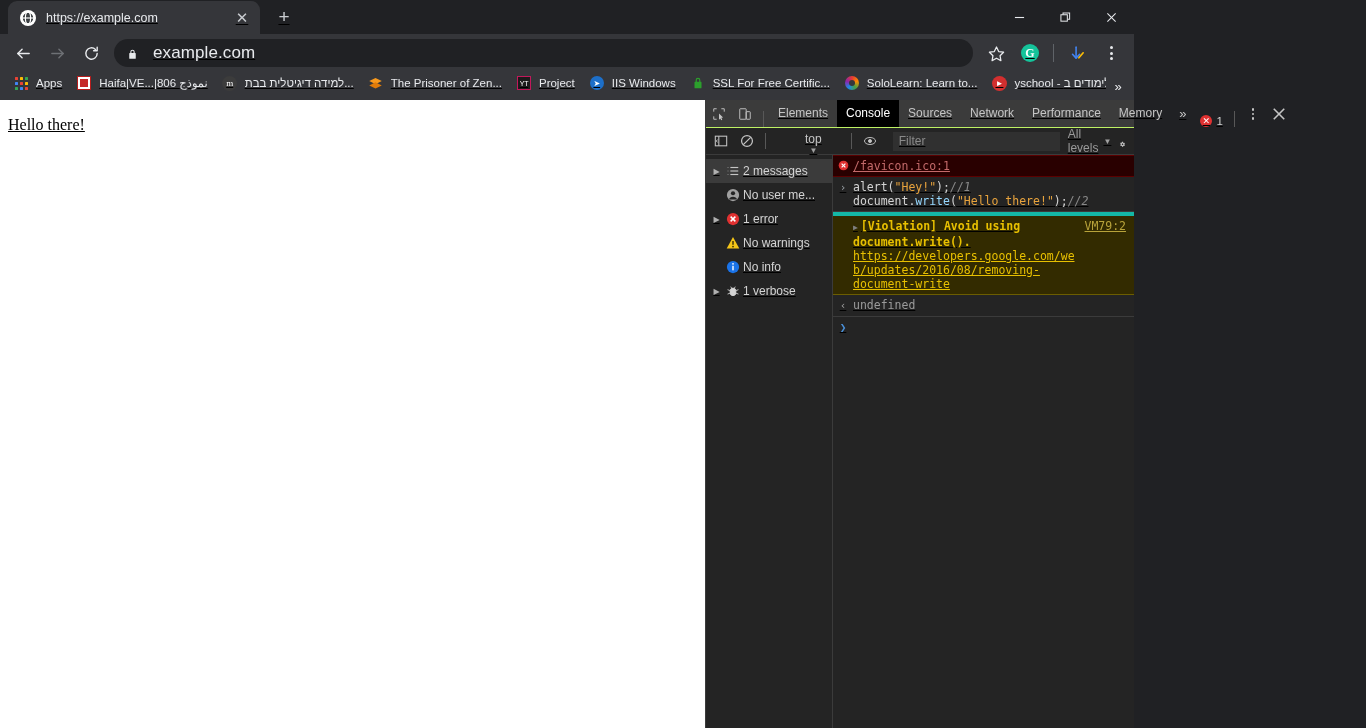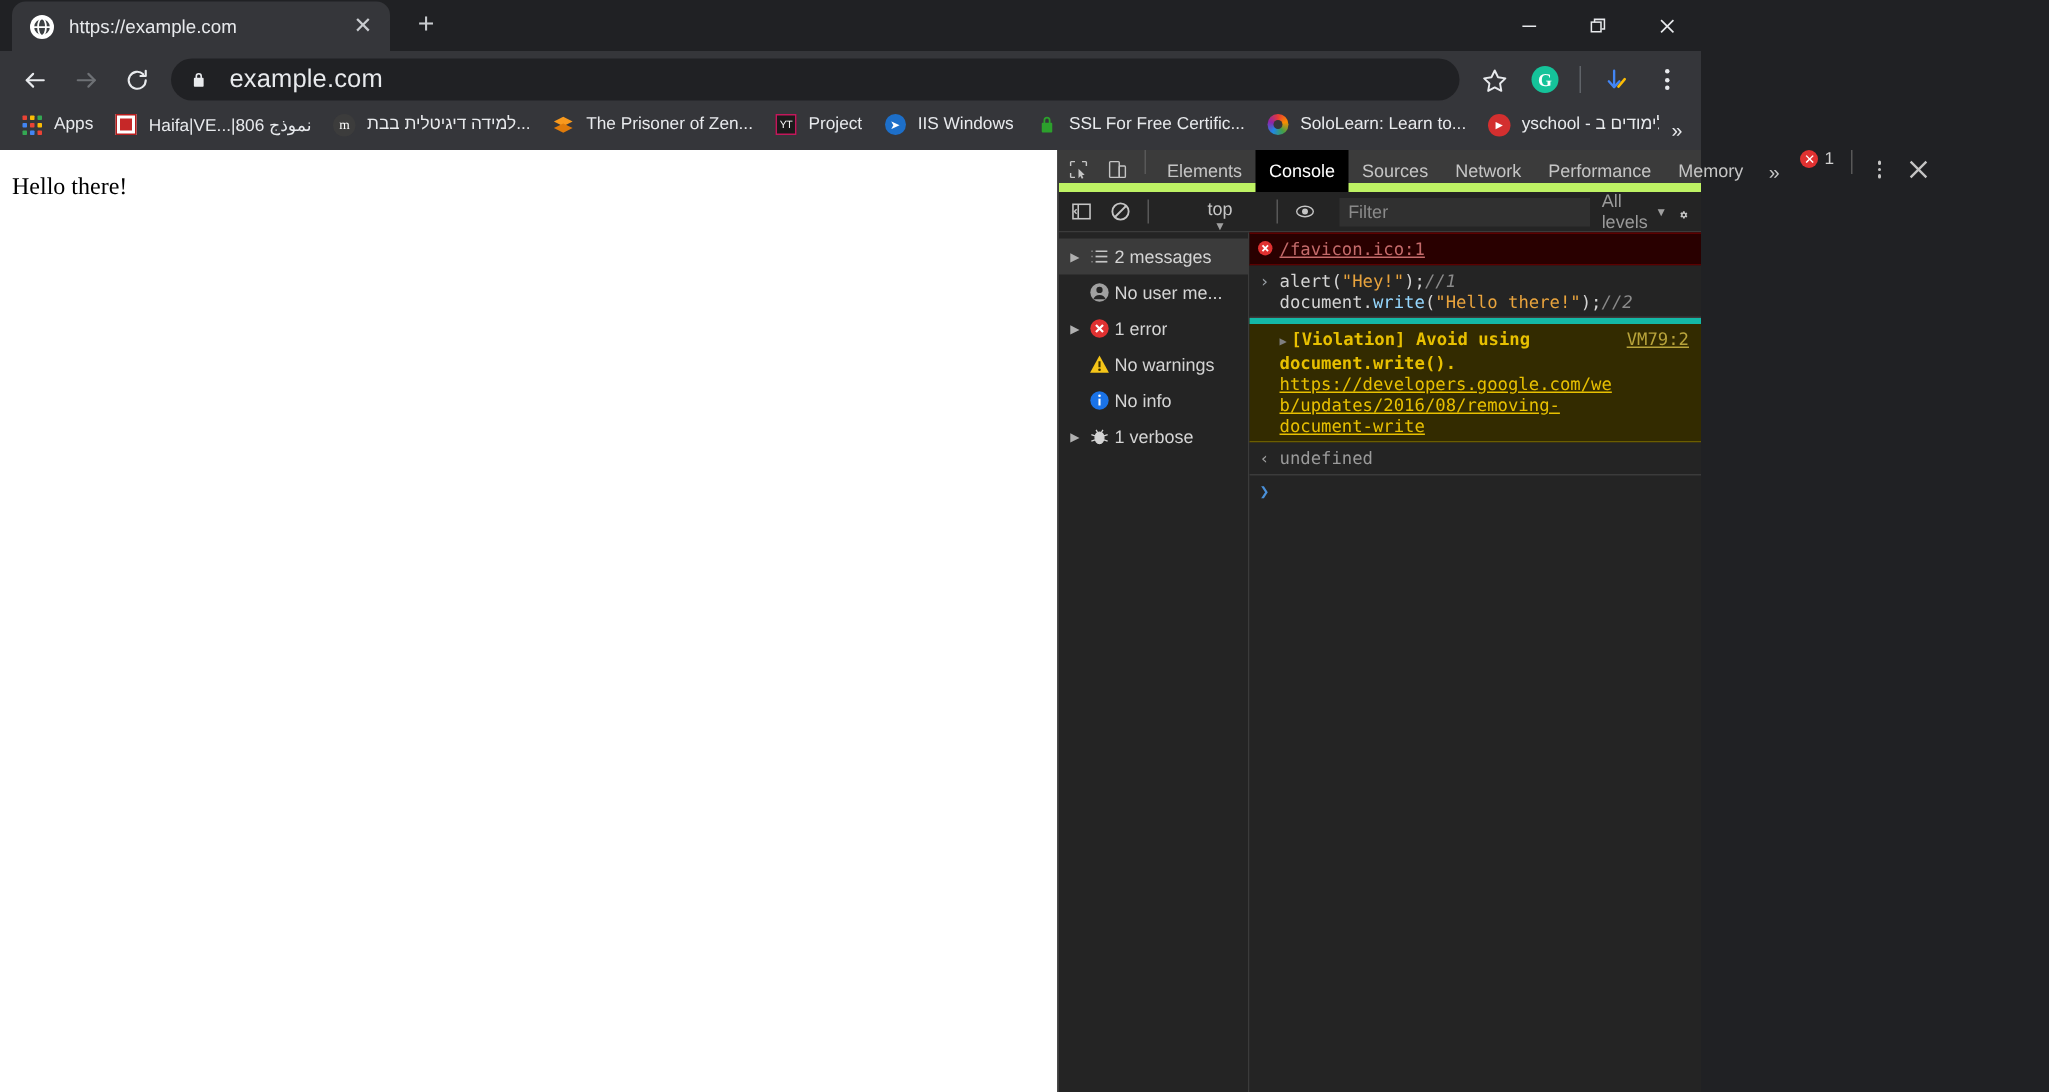--- a/index.html
+++ b/index.html
@@ -4,21 +4,21 @@
 <style>
   * { box-sizing: border-box; margin: 0; padding: 0; }
   html, body {
     width: 1366px; height: 728px;
     background: #202124;
     font-family: "Liberation Sans", sans-serif;
     overflow: hidden;
   }
 
   
-  .browser { width: 1134px; height: 728px; display: flex; flex-direction: column; }
+  .browser { width: 1134px; height: 728px; display: flex; flex-direction: column; text-decoration: underline; }
 
   
   .tabstrip {
     height: 34px; background: #202124; display: flex; align-items: flex-end;
     position: relative; flex: 0 0 34px;
   }
   .tab {
     height: 33px; width: 252px; background: #35363a;
     border-radius: 9px 9px 0 0; display: flex; align-items: center;
     padding: 0 8px 0 12px; margin-left: 8px; position: relative;
@@ -107,22 +107,22 @@
     color: #000; font-family: "Liberation Serif", serif; font-size: 16px;
     padding: 16px 0 0 8px;
   }
 
   
   .devtools {
     flex: 1; background: #242424; display: flex; flex-direction: column;
     border-left: 1px solid #3b3b3b; min-width: 0;
   }
   .dt-tabbar {
-    height: 28px; background: #3b3b3b; display: flex; align-items: flex-start;
-    flex: 0 0 28px; border-bottom: 6px solid #bef264;
+    height: 28px; background: #3b3b3b; display: flex; align-items: flex-end;
+    flex: 0 0 28px; border-bottom: 1px solid #bef264;
   }
   .dt-ibtn {
     width: 26px; height: 26px; display: flex; align-items: center;
     justify-content: center; flex: 0 0 26px;
   }
   .dt-ibtn svg { width: 14px; height: 14px; }
   .dt-sep { width: 1px; height: 16px; background: #585858; margin: 0 5px; flex: 0 0 1px; }
   .dt-tab {
     height: 28px; padding: 0 9px; display: flex; align-items: center;
     color: #c5c5c5; font-size: 12px; white-space: nowrap;

